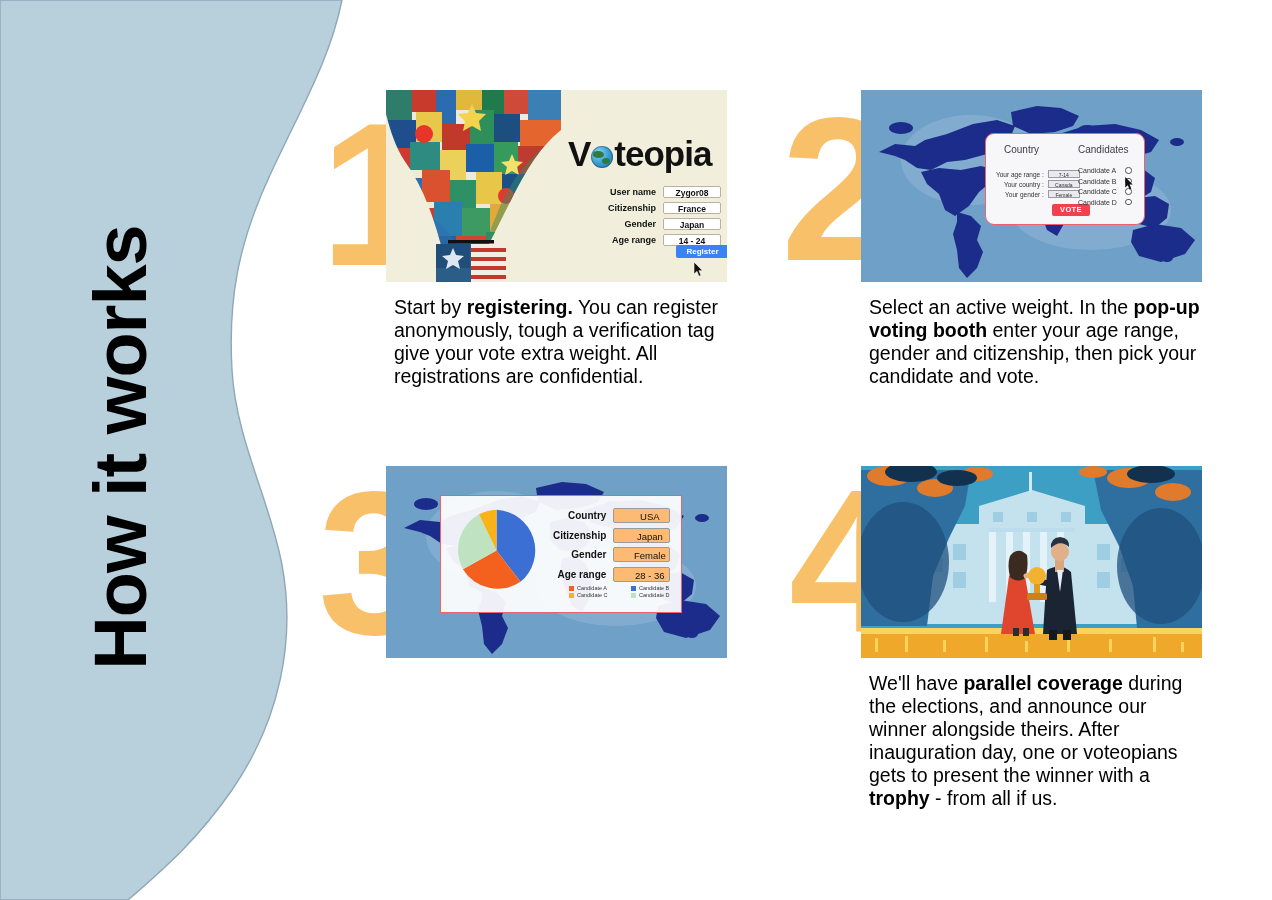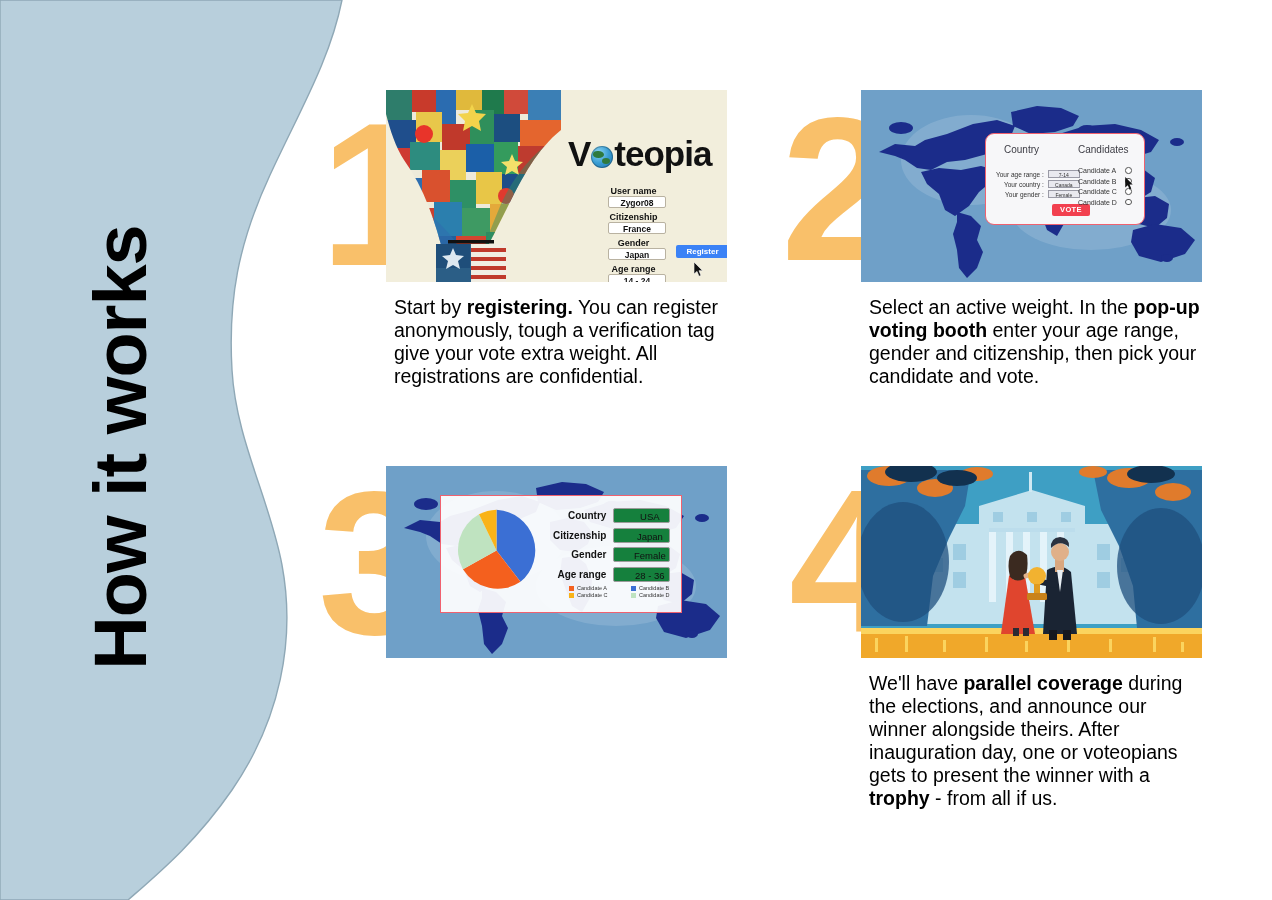--- a/index.html
+++ b/index.html
@@ -93,21 +93,21 @@
   .globe-o::before {
     content: ""; position: absolute; left: 2px; top: 5px;
     width: 11px; height: 7px; background: #2f7a3e; border-radius: 45% 55% 50% 50%;
   }
   .globe-o::after {
     content: ""; position: absolute; left: 11px; top: 12px;
     width: 8px; height: 6px; background: #2f7a3e; border-radius: 50%;
   }
 
   .form1 { position: absolute; left: 222px; top: 96px; }
-  .frow { display: flex; align-items: center; justify-content: flex-end; margin-bottom: 4px; flex-direction: column; }
+  .frow { display: flex; align-items: center; justify-content: flex-end; margin-bottom: 4px; }
   .flab { font-size: 9px; font-weight: 700; color: #111; margin-right: 7px; }
   .fval {
     width: 58px; height: 12px; line-height: 12px;
     background: #fff; border: 1px solid #b9b2a1; border-radius: 2px;
     font-size: 8.5px; font-weight: 700; text-align: center; color: #111;
   }
   .btn-register {
     position: absolute; left: 290px; top: 155px;
     width: 53px; height: 13px; line-height: 13px;
     background: #3b82f6; color: #fff; border-radius: 2px;
@@ -158,21 +158,21 @@
     width: 242px; height: 118px;
     background: rgba(255,255,255,.93); border: 1.5px solid #F0616F;
     z-index: 4;
   }
   .pie { position: absolute; left: 13px; top: 12px; width: 85px; height: 85px; }
   .form3 { position: absolute; left: 112px; top: 12px; }
   .f3row { display: flex; align-items: center; justify-content: flex-end; margin-bottom: 4.5px; }
   .f3lab { font-size: 10px; font-weight: 700; color: #111; margin-right: 7px; }
   .f3val {
     width: 57px; height: 15px; line-height: 15px;
-    background: #15803d; border: 1px solid #9b9b9b; border-radius: 2px;
+    background: #fdba74; border: 1px solid #9b9b9b; border-radius: 2px;
     font-size: 9.5px; text-align: center; color: #111; padding-left: 16px;
   }
   .legend {
     position: absolute; left: 128px; top: 89px;
     display: grid; grid-template-columns: 56px 56px; gap: 1px 6px;
   }
   .lg { display: flex; align-items: center; font-size: 5.5px; color: #333; }
   .sw { width: 5px; height: 5px; margin-right: 3px; }
 
   

